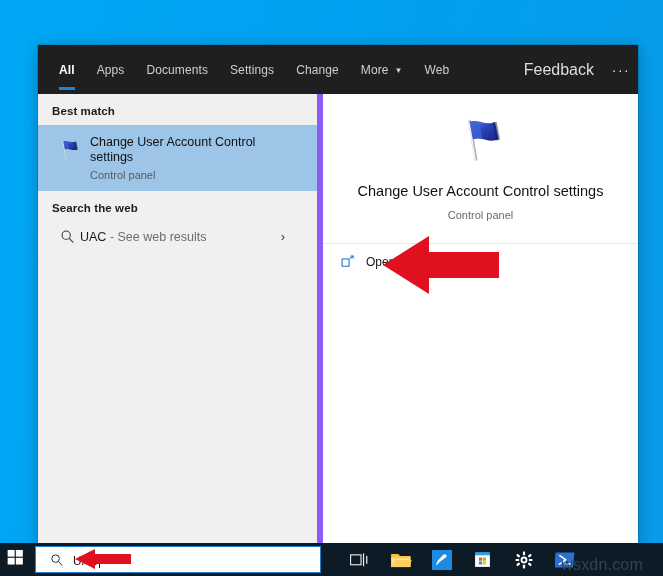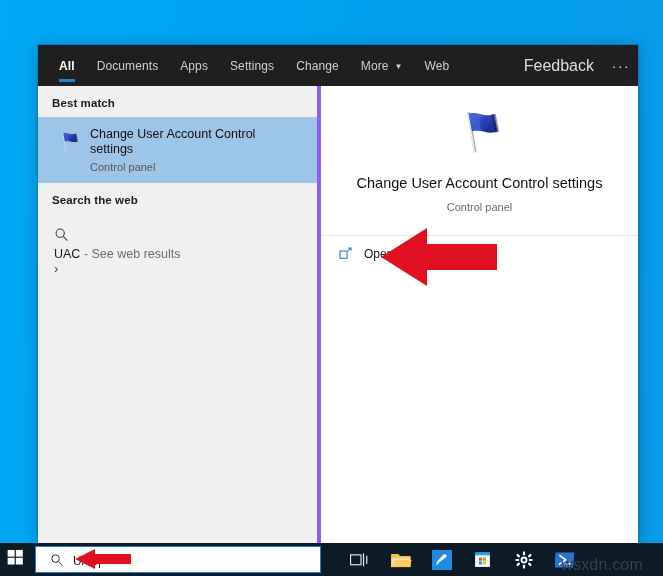--- a/index.html
+++ b/index.html
@@ -32,21 +32,21 @@
     width: 600px;
     height: 498px;
     background: #ffffff;
     box-shadow: 0 0 0 1px rgba(0,0,0,0.10), 0 2px 14px rgba(0,0,0,0.28);
     display: flex;
     flex-direction: column;
   }
 
   
   #tabbar {
-    height: 41px;
+    height: 49px;
     background: #1f1f1f;
     display: flex;
     align-items: stretch;
     flex: 0 0 auto;
     padding-left: 10px;
     box-sizing: border-box;
   }
   .tab {
     position: relative;
     display: flex;
@@ -95,21 +95,21 @@
     display: flex;
     min-height: 0;
     background: #ffffff;
   }
 
   
   #results-pane {
     width: 279px;
     flex: 0 0 279px;
     background: #f0f0f0;
-    border-right: 4px solid #8b5cf6;
+    border-right: 6px solid #8b5cf6;
     overflow: hidden;
     position: relative;
   }
   .group-head {
     font-size: 11.5px;
     font-weight: bold;
     color: #1c1c1c;
     padding: 11px 0 8px 14px;
     letter-spacing: .1px;
   }
@@ -136,24 +136,23 @@
     line-height: 15px;
     max-width: 185px;
   }
   .res-sub {
     font-size: 11px;
     color: #5a5a5a;
     margin-top: 4px;
   }
   .web-row {
     display: flex;
-    align-items: flex-start;
-    padding: 7px 4px 8px 16px;
-    cursor: default;
-    flex-direction: column;
+    align-items: flex-end;
+    padding: 7px 24px 8px 16px;
+    cursor: default;
   }
   .web-icon {
     flex: 0 0 26px;
     display: flex; align-items: center; justify-content: center;
     color: #333; 
   }
   .web-label {
     flex: 1 1 auto;
     font-size: 12.5px;
     color: #1a1a1a;
@@ -290,24 +289,24 @@
 
 <div id="desktop"></div>
 
 <div id="search-window">
 
   <div id="tabbar">
     <div class="tab active">
       <span>All</span>
     </div>
     <div class="tab">
+      <span>Apps</span>
+    </div>
+    <div class="tab">
       <span>Documents</span>
-    </div>
-    <div class="tab">
-      <span>Apps</span>
     </div>
     <div class="tab">
       <span>Settings</span>
     </div>
     <div class="tab">
       <span>Change</span>
     </div>
     <div class="tab">
       <span>More</span>
       <span class="caret">▼</span>

